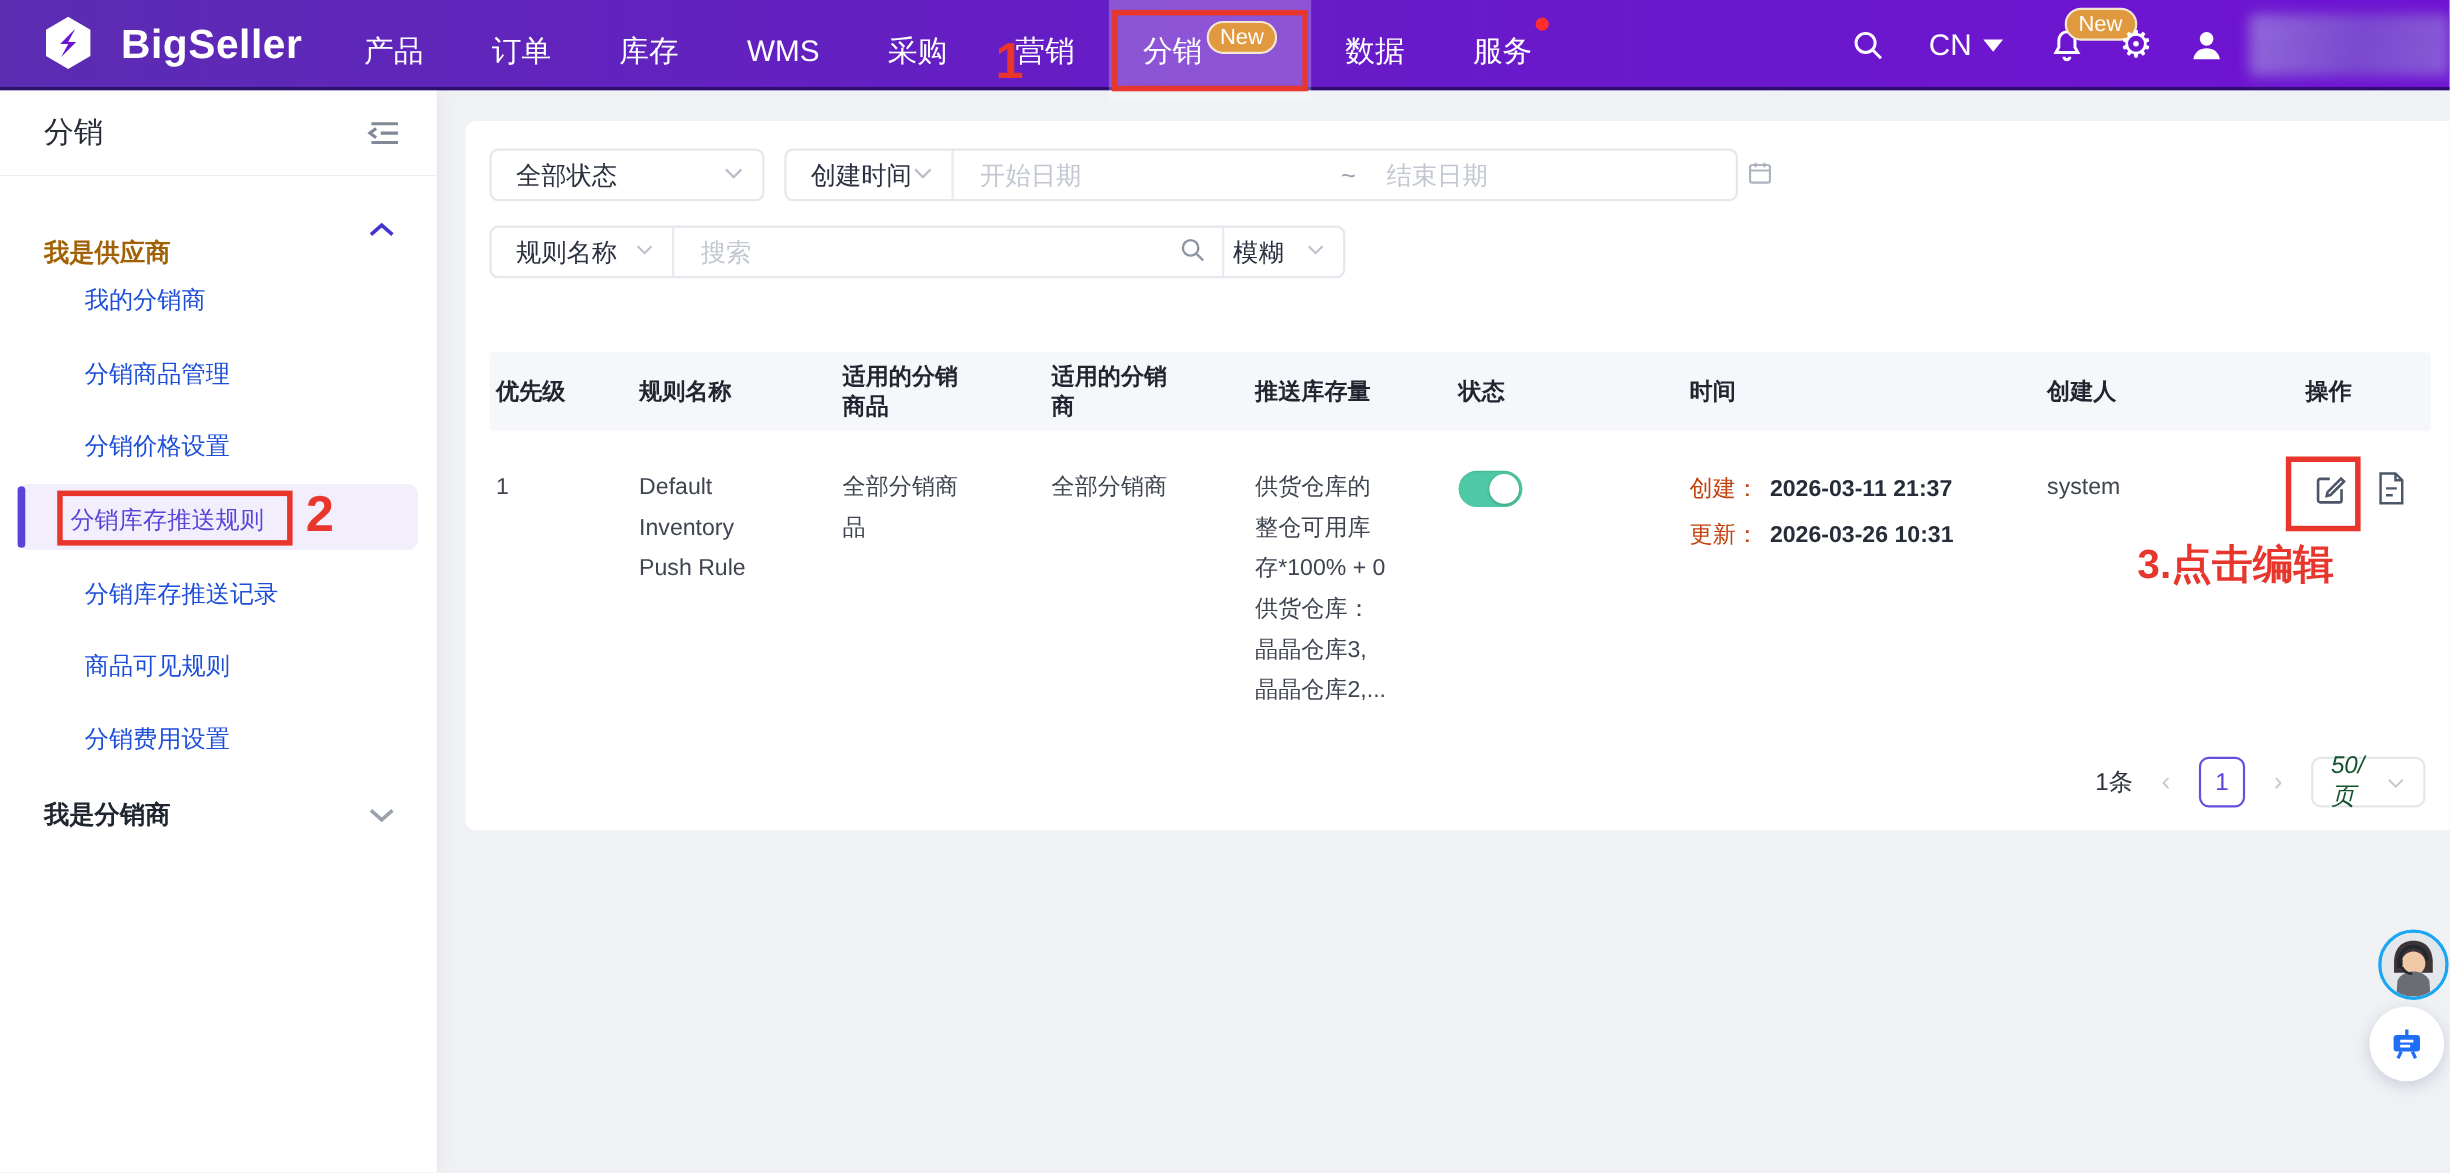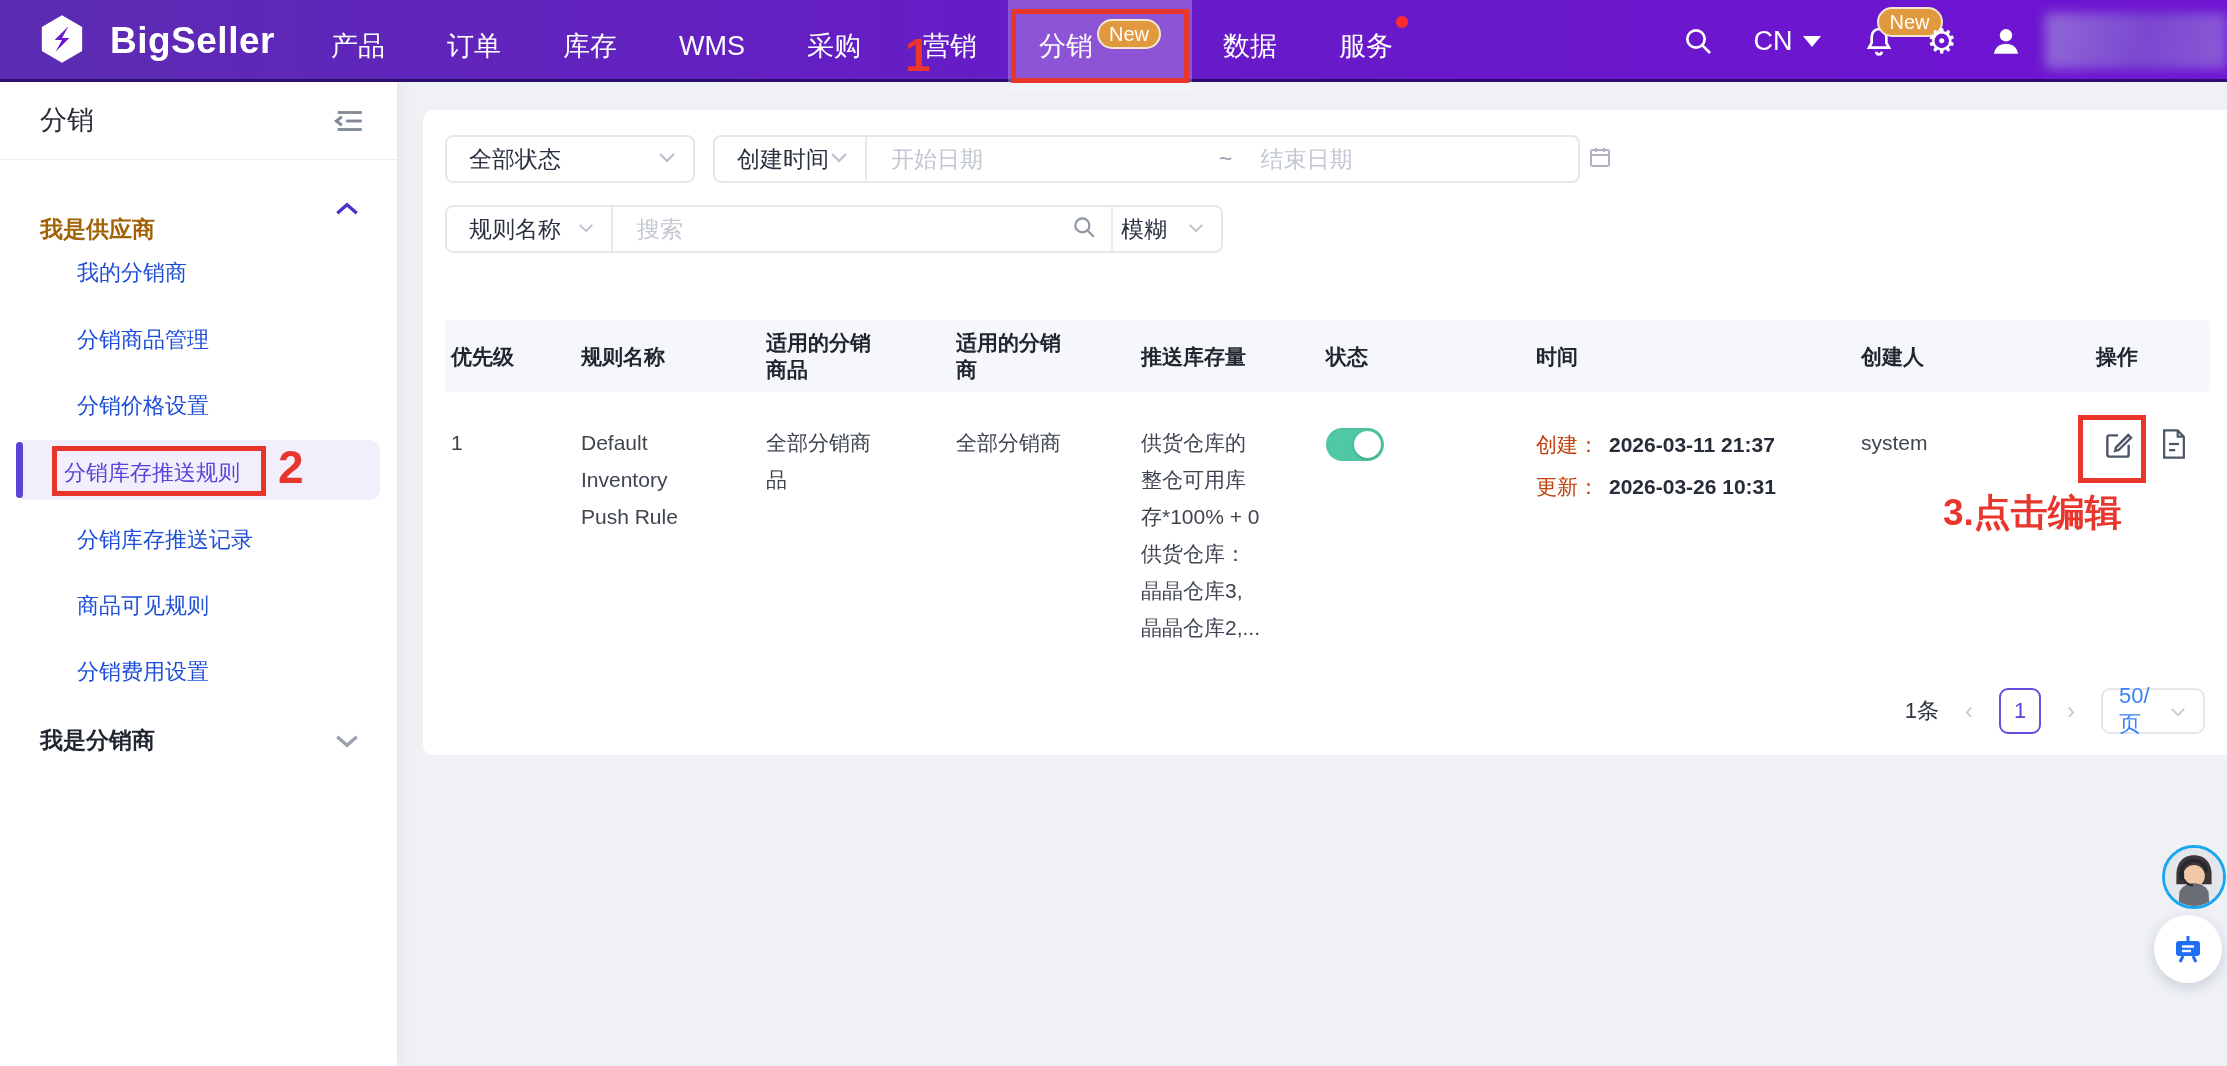--- a/index.html
+++ b/index.html
@@ -113,21 +113,21 @@
 
   .redbox3 { position:absolute; left:1655px; top:305px; width:68px; height:68px; border:5px solid #e8362d; z-index:8; pointer-events:none; }
   .step3-label { position:absolute; left:1520px; top:378px; font-size:37px; font-weight:700; color:#e8362d; z-index:30; white-space:nowrap; }
 
   
   .pagination { position:absolute; right:22px; top:578px; display:flex; align-items:center; gap:26px; }
   .pg-total { font-size:22px; color:#2f3540; }
   .pg-arrow { font-size:24px; color:#c3c8d0; cursor:pointer; line-height:1; }
   .pg-page { width:42px; height:46px; border:2px solid #6a4de0; border-radius:9px; color:#5b43d8; font-size:22px; display:flex; align-items:center; justify-content:center; cursor:pointer; }
   .pg-size { width:104px; height:46px; border:2px solid #e4e7ec; border-radius:9px; display:flex; align-items:center; cursor:pointer; }
-  .pg-size span { font-size:22px; color:#3b82f6; padding-left:16px; }
+  .pg-size span { font-size:22px; color:#14532d; padding-left:16px;font-style:italic; }
 
   
   .step1 { left:905px; top:28px; }
 
   
   .chat-avatar {
     position:absolute; left:2162px; top:845px; width:64px; height:64px; border-radius:50%;
     border:3px solid #18a7f0; overflow:hidden; background:#dfe3e8; cursor:pointer; z-index:40;
   }
   .chat-btn {

